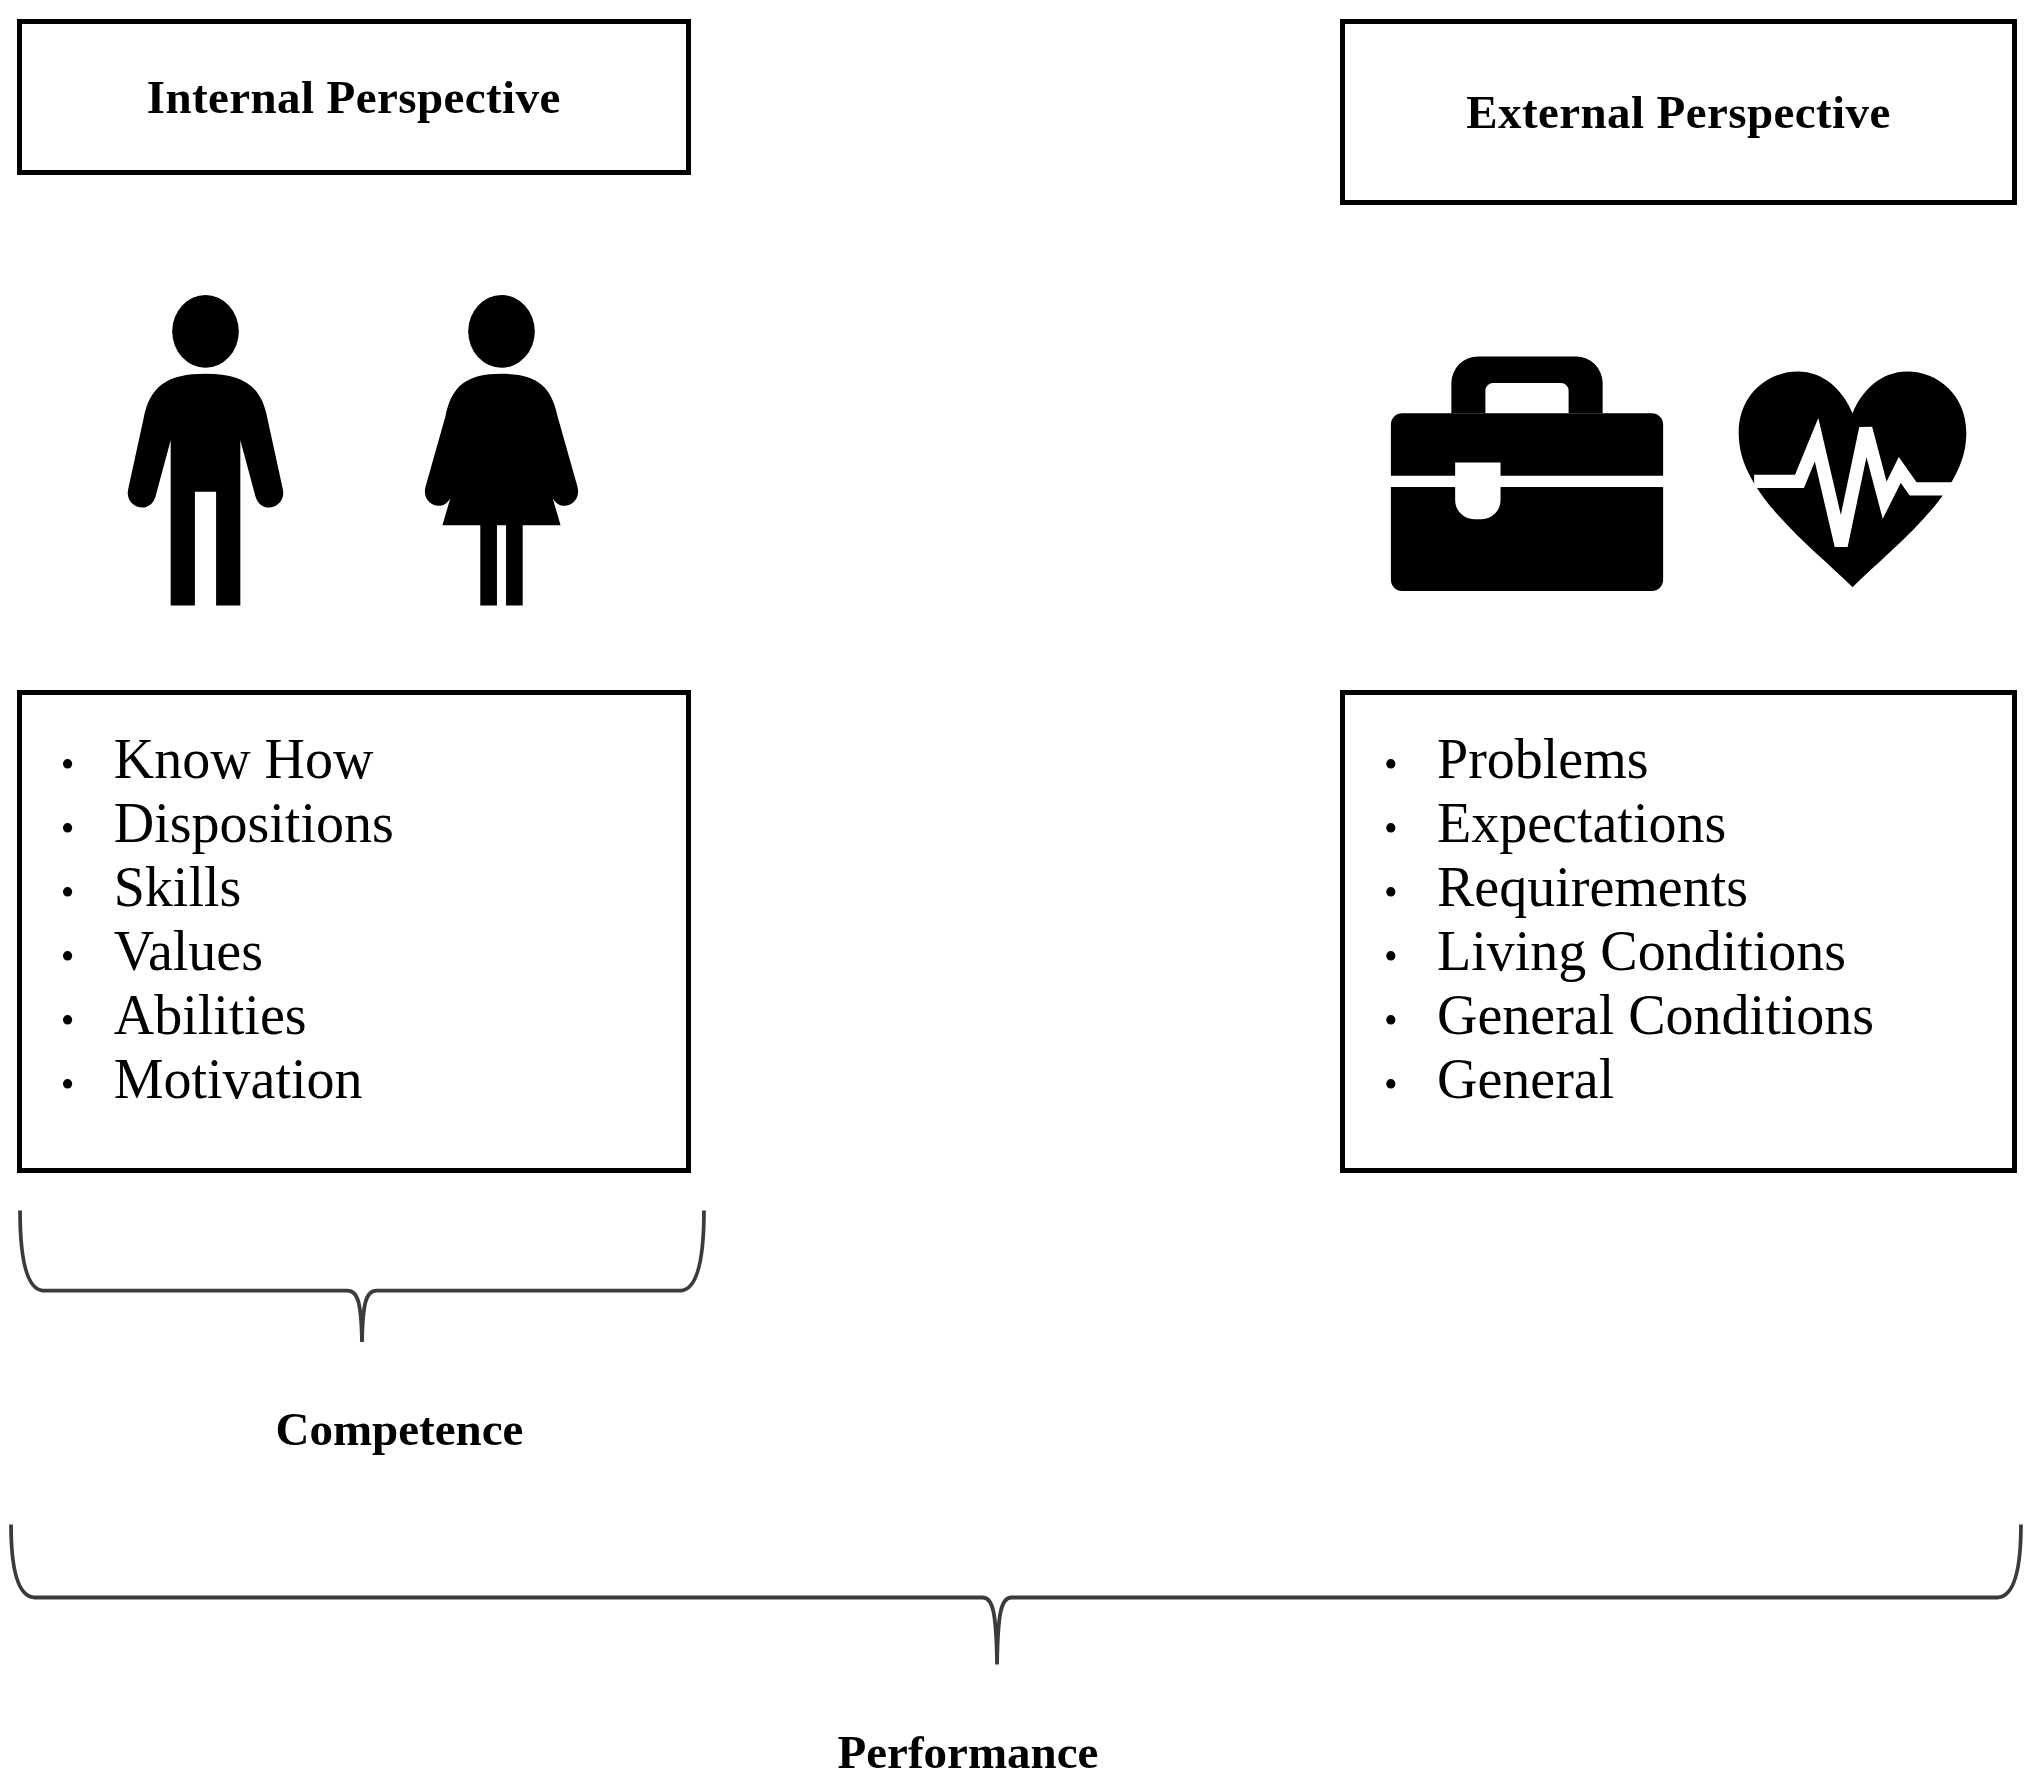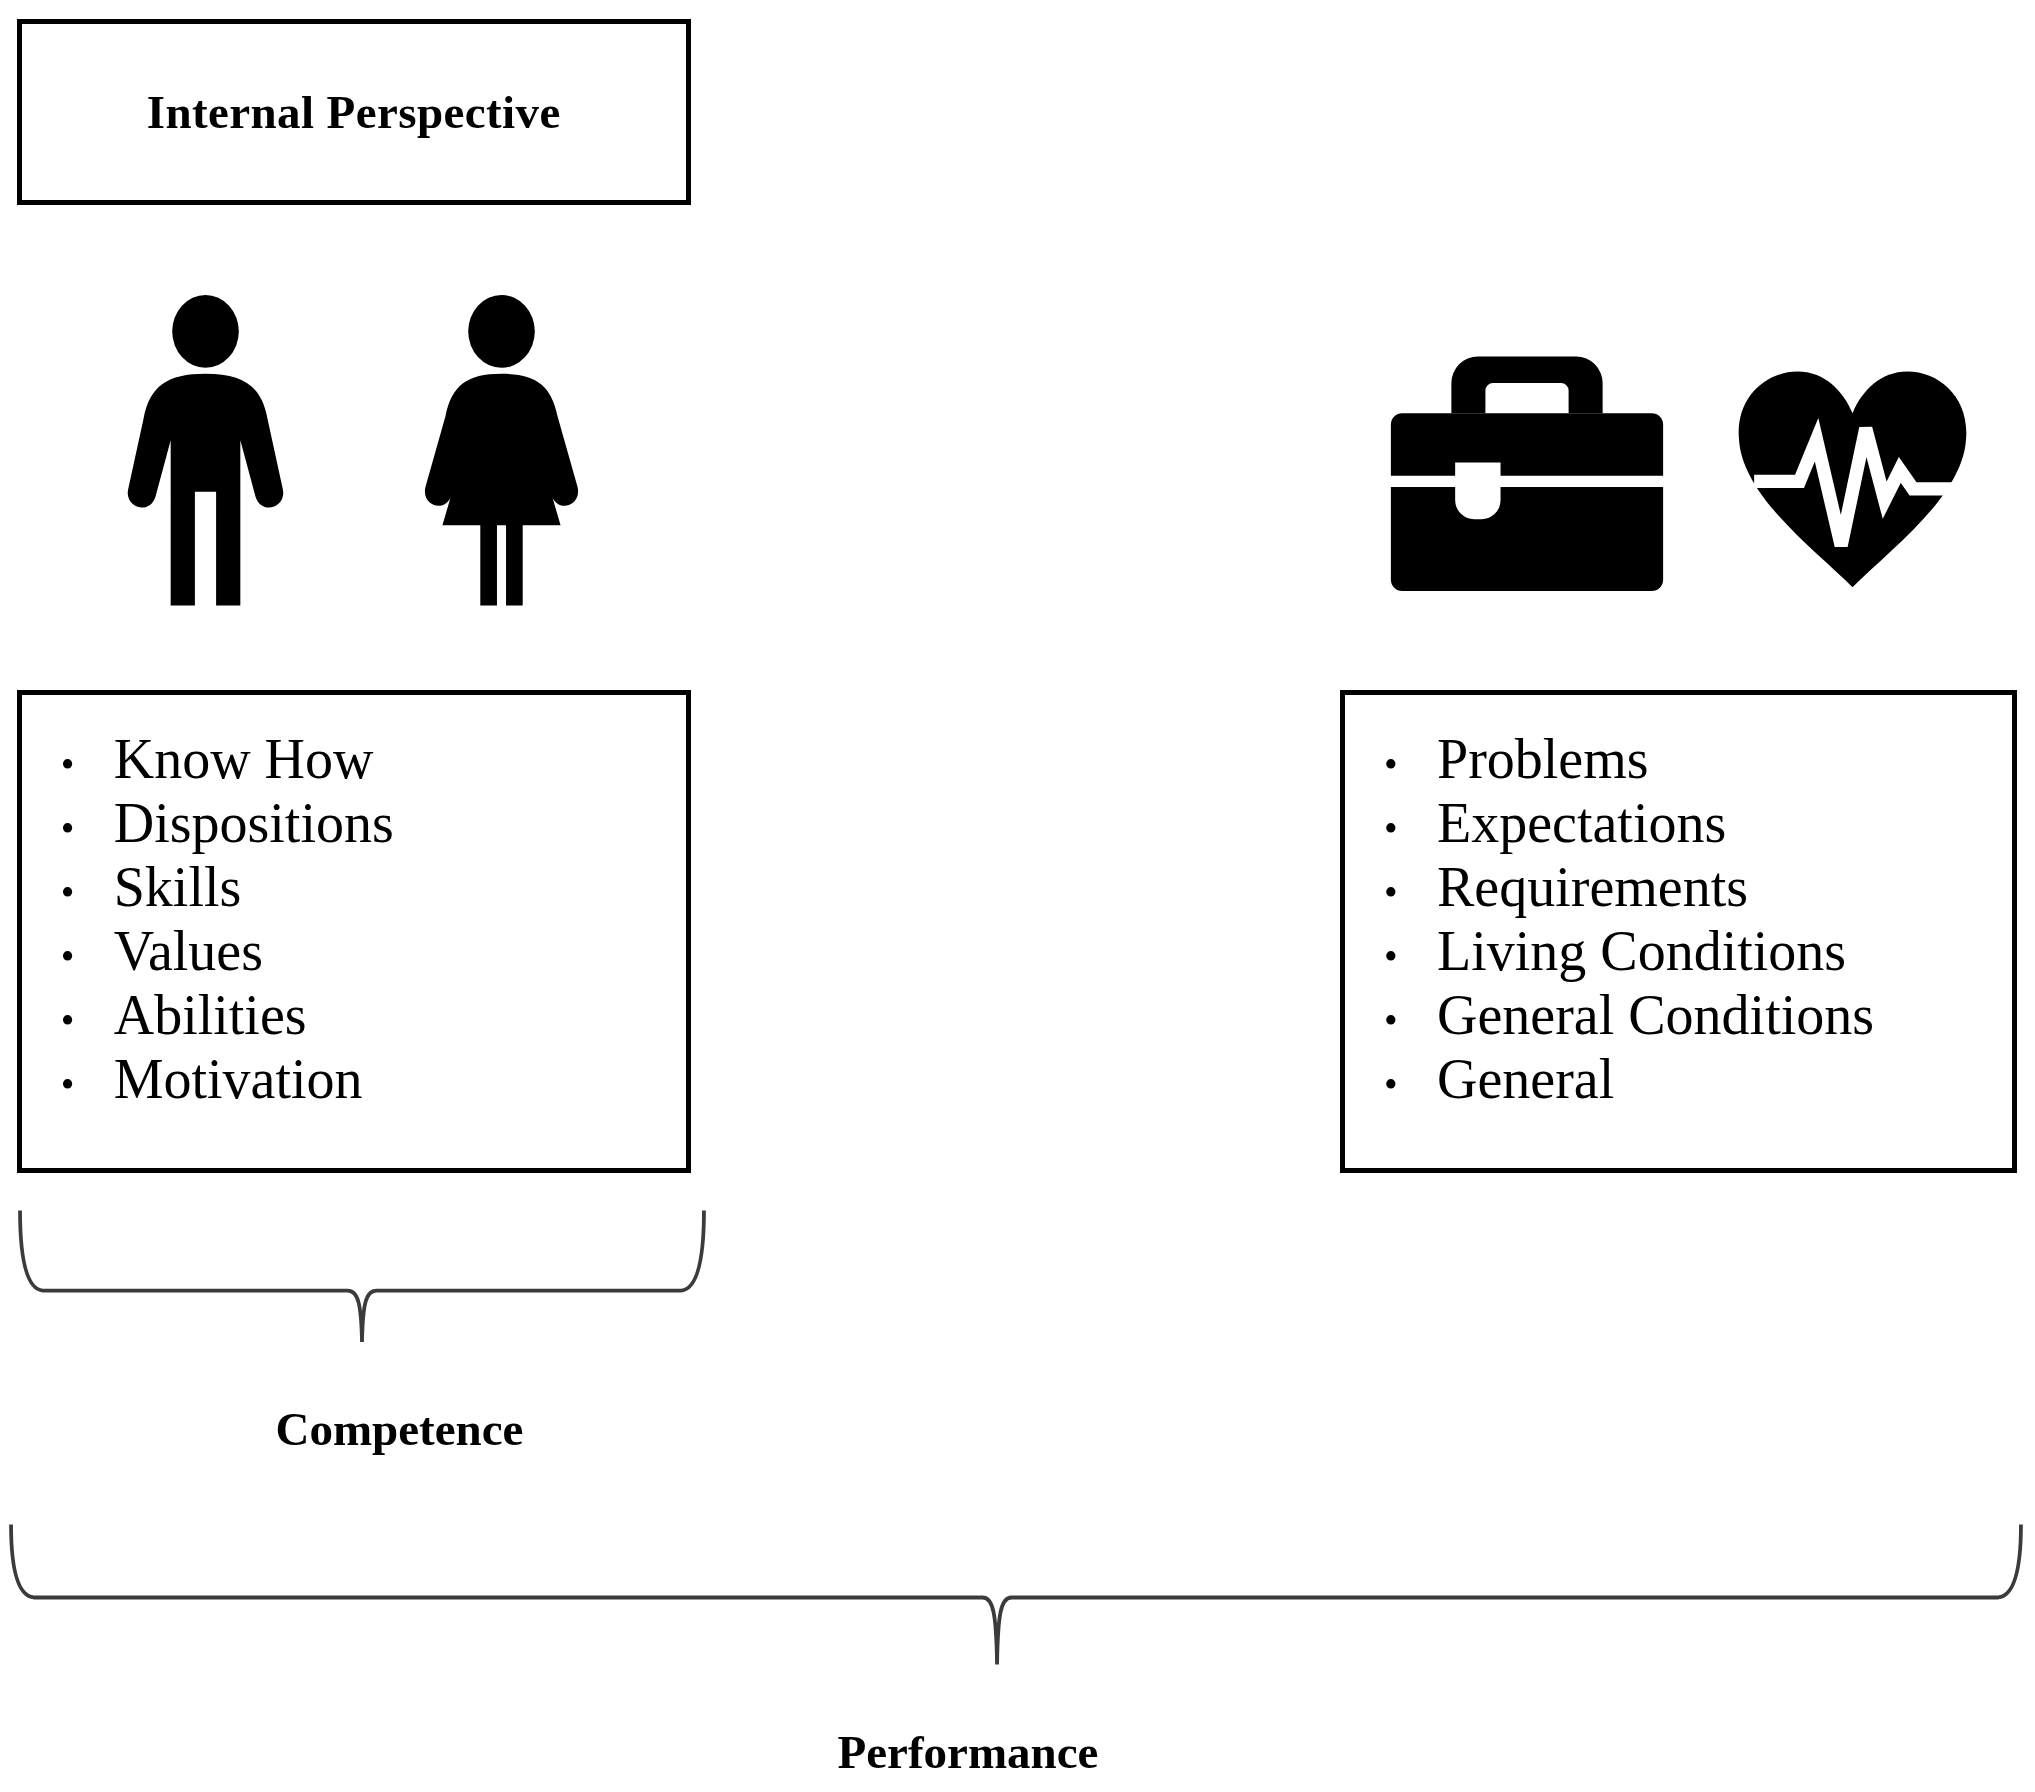--- a/index.html
+++ b/index.html
@@ -31,21 +31,21 @@
     align-items: center;
     justify-content: center;
   }
   .header-box .header-title {
     font-size: 47px;
     font-weight: bold;
     letter-spacing: 0.4px;
     line-height: 1;
     white-space: nowrap;
   }
-  #header-box-left  { left: 16.7px;   top: 19px; width: 674px; height: 186px; align-items: center; }
+  #header-box-left  { left: 16.7px;   top: 19px; width: 674px; height: 156px; align-items: center; }
   #header-box-right { left: 1340px; top: 19px; width: 677px; height: 186px; }
 
   
   .icon-row {
     position: absolute;
     display: flex;
     align-items: flex-end;
     justify-content: center;
   }
   #icon-row-left  { left: 16.7px;   top: 280px; width: 674px; height: 333px; gap: 129px; }
@@ -109,20 +109,23 @@
 </style>
 </head>
 <body>
 
 <div class="stage">
 
   <div class="header-box" id="header-box-left">
     <span class="header-title">Internal Perspective</span>
   </div>
 
+  <div class="header-box" id="header-box-right">
+    <span class="header-title">External Perspective</span>
+  </div>
 
   <div class="icon-row" id="icon-row-left">
 
     <span>
       <svg class="icon-svg" width="167" height="318" viewBox="0 0 110 210" aria-hidden="true">
         <ellipse cx="55" cy="24" rx="22" ry="24" fill="#000"></ellipse>
         <path fill="#000" d="
           M55 52
           C 30 52, 18 60, 14 82
           L 4 128

